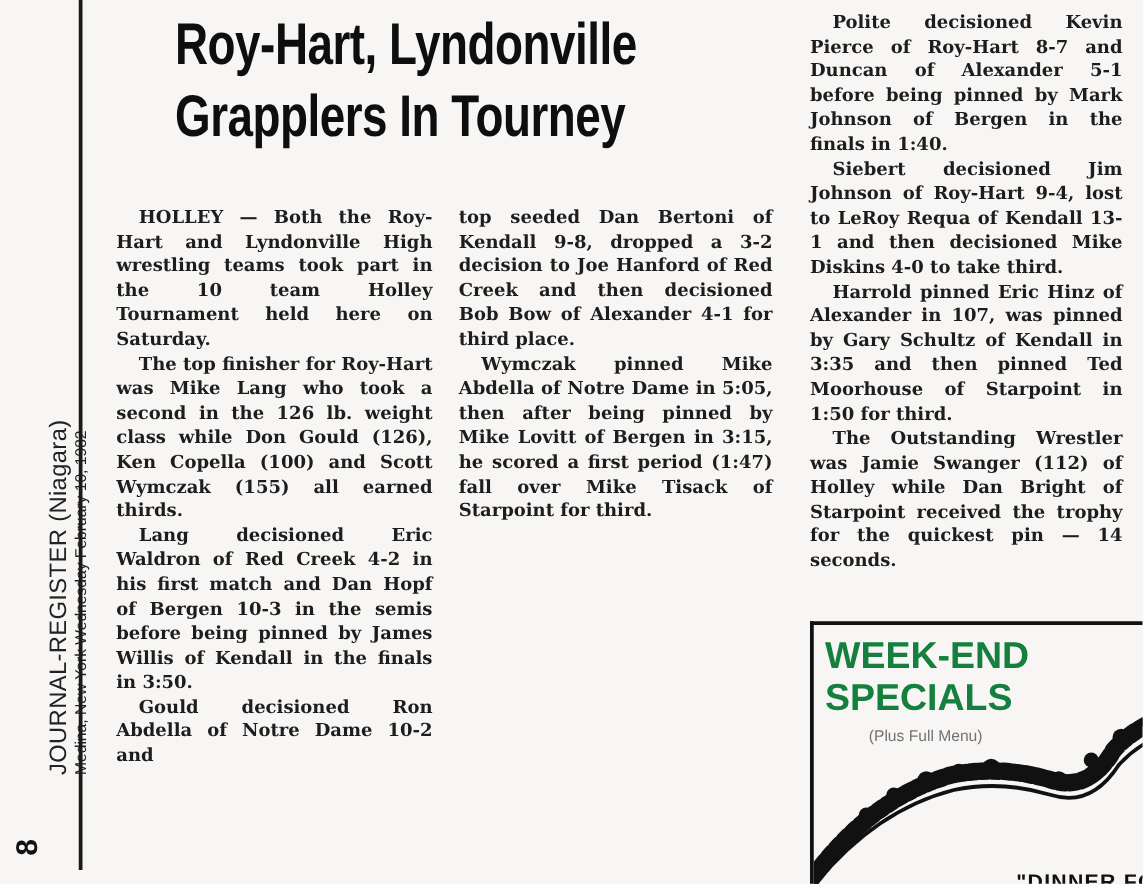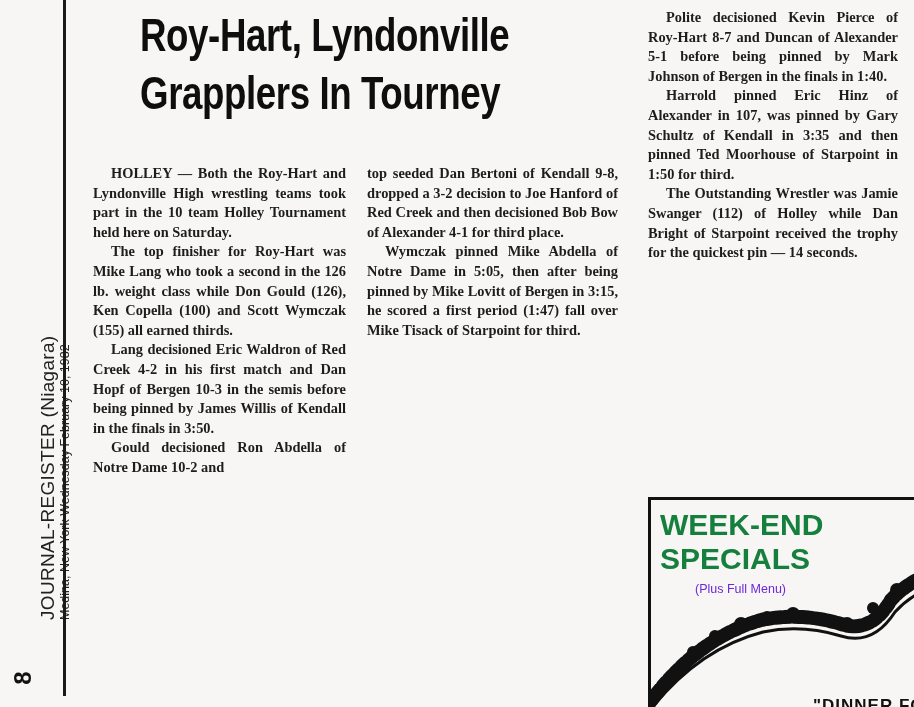--- a/index.html
+++ b/index.html
@@ -48,39 +48,39 @@
       width: 540px;
     }
     .headline div { white-space: nowrap; }
     .col {
       position: absolute;
       font-size: 14.4px; line-height: 19.6px;
       text-align: justify;
       font-weight: bold;
       color: #1d1d1d;
     }
-    .col p { margin: 0; text-indent: 18px; font-family: Liberation Serif, serif; }
+    .col p { margin: 0; text-indent: 18px; }
     .col p.cont { text-indent: 0; }
     #col1 { left: 93px; top: 164px; width: 253px; }
     #col2 { left: 367px; top: 164px; width: 251px; }
     #col3 { left: 648px; top: 8px; width: 250px; }
     .ad {
       position: absolute; left: 648px; top: 497px; width: 280px; height: 215px;
       border-left: 3px solid #111; border-top: 3px solid #111;
       overflow: hidden;
     }
     .ad-title {
       position: absolute; left: 9px; top: 8px;
       font-family: "Liberation Sans", sans-serif; font-weight: bold;
       font-size: 30px; line-height: 34px; color: #15803d;
       white-space: nowrap;
     }
     .ad-sub {
       position: absolute; left: 44px; top: 82px;
-      font-family: "Liberation Sans", sans-serif; font-size: 12.5px; color: #6d28d9;
+      font-family: "Liberation Sans", sans-serif; font-size: 12.5px; color: #737373;
     }
     .ad-art { position: absolute; left: 0; top: 0; }
     .ad-tag {
       position: absolute; left: 162px; top: 196px;
       font-family: "Liberation Sans", sans-serif; font-weight: bold;
       font-size: 17px; letter-spacing: 1px; color: #111; white-space: nowrap;
     }
   </style>
 </head>
 <body>
@@ -106,20 +106,21 @@
   <p>Gould decisioned Ron Abdella of Notre Dame 10-2 and</p>
 </div>
 
 <div class="col" id="col2">
   <p class="cont">top seeded Dan Bertoni of Kendall 9-8, dropped a 3-2 decision to Joe Hanford of Red Creek and then decisioned Bob Bow of Alexander 4-1 for third place.</p>
   <p>Wymczak pinned Mike Abdella of Notre Dame in 5:05, then after being pinned by Mike Lovitt of Bergen in 3:15, he scored a first period (1:47) fall over Mike Tisack of Starpoint for third.</p>
 </div>
 
 <div class="col" id="col3">
   <p>Polite decisioned Kevin Pierce of Roy-Hart 8-7 and Duncan of Alexander 5-1 before being pinned by Mark Johnson of Bergen in the finals in 1:40.</p>
+  <p>Siebert decisioned Jim Johnson of Roy-Hart 9-4, lost to LeRoy Requa of Kendall 13-1 and then decisioned Mike Diskins 4-0 to take third.</p>
   <p>Harrold pinned Eric Hinz of Alexander in 107, was pinned by Gary Schultz of Kendall in 3:35 and then pinned Ted Moorhouse of Starpoint in 1:50 for third.</p>
   <p>The Outstanding Wrestler was Jamie Swanger (112) of Holley while Dan Bright of Starpoint received the trophy for the quickest pin — 14 seconds.</p>
 </div>
 
 <div class="ad">
   <svg class="ad-art" width="280" height="215" viewBox="0 0 280 215">
     <path d="M -10 215 Q 40 140 110 120 Q 150 112 190 124 Q 220 134 240 100 Q 258 80 290 70" fill="none" stroke="#111" stroke-width="14" stroke-dasharray="6 3" stroke-linecap="round"></path>
     <path d="M -10 222 Q 42 150 112 132 Q 150 124 190 136 Q 222 146 244 112 Q 262 92 290 84" fill="none" stroke="#111" stroke-width="3"></path>
     <g fill="#111">
       <circle cx="20" cy="176" r="6"></circle>

